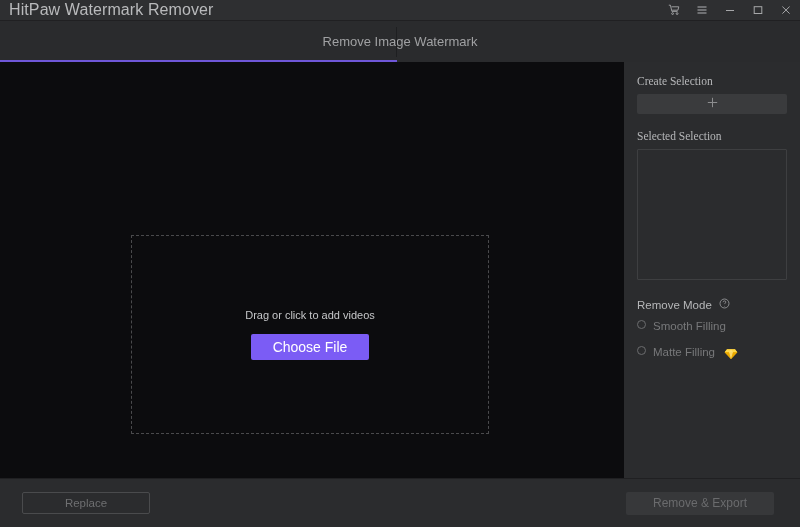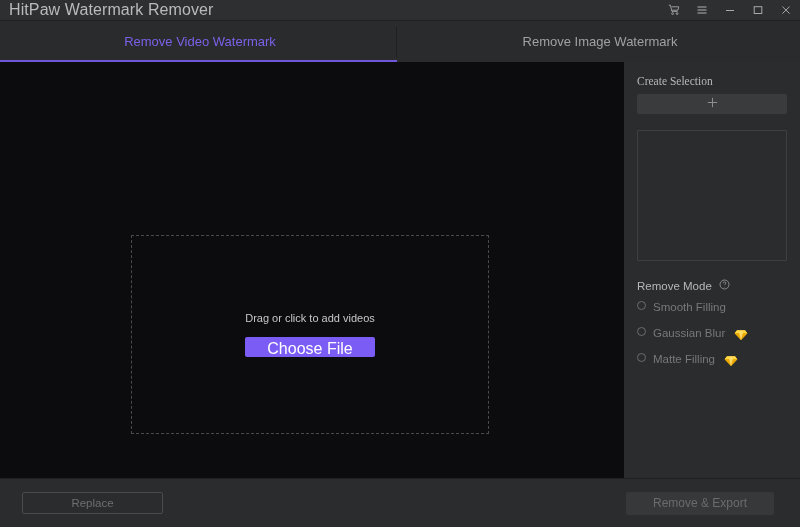--- a/index.html
+++ b/index.html
@@ -84,28 +84,28 @@
     align-items: center; justify-content: center;
   }
   .drop-text {
     font-size: 11px;
     color: #c6c7c9;
     margin-bottom: 13px;
   }
   .choose-file {
     background: #7b5cf5;
     color: #ffffff;
-    font-size: 16px;
+    font-size: 14px;
     border: none;
     border-radius: 2px;
     padding: 6px 22px;
     font-family: "Liberation Sans", sans-serif;
     cursor: pointer;
     line-height: 11px;
-    height: 20px;
+    height: 26px;
   }
 
   
   .panel {
     flex: 1 1 auto;
     background: #2b2c2e;
     padding: 13px 13px 0 13px;
     position: relative;
   }
   .panel-label {
@@ -158,21 +158,21 @@
   
   .bottombar {
     height: 49px; flex: 0 0 49px;
     background: #2b2c2e;
     border-top: 1px solid #202022;
     display: flex; align-items: center;
     padding: 0 14px;
     position: relative;
   }
   .replace-btn {
-    width: 141px; height: 22px;
+    width: 128px; height: 22px;
     border: 1px solid #4a4b4d;
     border-radius: 2px;
     background: transparent;
     color: #6e6f71;
     font-size: 11.5px;
     font-family: "Liberation Sans", sans-serif;
     margin-left: 8px;
     cursor: default;
   }
   .bottom-spacer { flex: 1 1 auto; }
@@ -225,23 +225,20 @@
       <div class="win-btn">
         <svg width="12" height="12" viewBox="0 0 12 12" stroke="#a6a7a9" stroke-width="1">
           <line x1="2.4" y1="2.6" x2="9.6" y2="9.6"></line>
           <line x1="9.6" y1="2.6" x2="2.4" y2="9.6"></line>
         </svg>
       </div>
     </div>
   </div>
 
   <div class="tabs">
-    <div class="tab active">
-      <span>Remove Video Watermark</span>
-    </div>
     <div class="tab inactive">
       <span>Remove Image Watermark</span>
     </div>
     <div class="tab-divider"></div>
     <div class="tab-underline"></div>
   </div>
 
   <div class="bodyrow">
 
     <div class="stage">
@@ -257,51 +254,40 @@
 
       <div class="create-btn">
         <span class="plus-icon">
           <svg width="13" height="13" viewBox="0 0 13 13" stroke="#8c8d8f" stroke-width="1">
             <line x1="6.5" y1="1.8" x2="6.5" y2="11.2"></line>
             <line x1="1.8" y1="6.5" x2="11.2" y2="6.5"></line>
           </svg>
         </span>
       </div>
 
+      <div class="panel-label">Selected Selection</div>
 
       <div class="selection-box"></div>
 
       <div class="mode-label">
         <span>Remove Mode</span>
         <span class="help-icon">
           <svg width="11" height="11" viewBox="0 0 11 11" fill="none" stroke="#9a9b9d" stroke-width="0.85">
             <circle cx="5.5" cy="5.5" r="4.5"></circle>
             <path d="M4.1 4.2c0-0.8 0.6-1.3 1.4-1.3s1.4 0.5 1.4 1.2c0 1-1.4 1-1.4 2" stroke-width="0.8"></path>
             <circle cx="5.5" cy="8.2" r="0.42" fill="#9a9b9d" stroke="none"></circle>
           </svg>
         </span>
       </div>
 
       <div class="radio-row">
         <span class="radio-dot"></span>
         <span class="radio-label">Smooth Filling</span>
       </div>
 
-      <div class="radio-row">
-        <span class="radio-dot"></span>
-        <span class="radio-label">Gaussian Blur</span>
-        <span class="gem-icon">
-          <svg width="14" height="12" viewBox="0 0 14 12">
-            <path d="M3 1.3h8l2.3 3L7 11 0.7 4.3z" fill="#f2b90c"></path>
-            <path d="M3 1.3 0.7 4.3h12.6L11 1.3z" fill="#ffd94a"></path>
-            <path d="M0.7 4.3h12.6L7 11z" fill="#eaa800"></path>
-            <path d="M5.1 4.3 7 1.3l1.9 3L7 11z" fill="#ffe27a" opacity="0.85"></path>
-          </svg>
-        </span>
-      </div>
 
 
       <div class="radio-row">
         <span class="radio-dot"></span>
         <span class="radio-label">Matte Filling</span>
         <span class="gem-icon">
           <svg width="14" height="12" viewBox="0 0 14 12">
             <path d="M3 1.3h8l2.3 3L7 11 0.7 4.3z" fill="#f2b90c"></path>
             <path d="M3 1.3 0.7 4.3h12.6L11 1.3z" fill="#ffd94a"></path>
             <path d="M0.7 4.3h12.6L7 11z" fill="#eaa800"></path>

